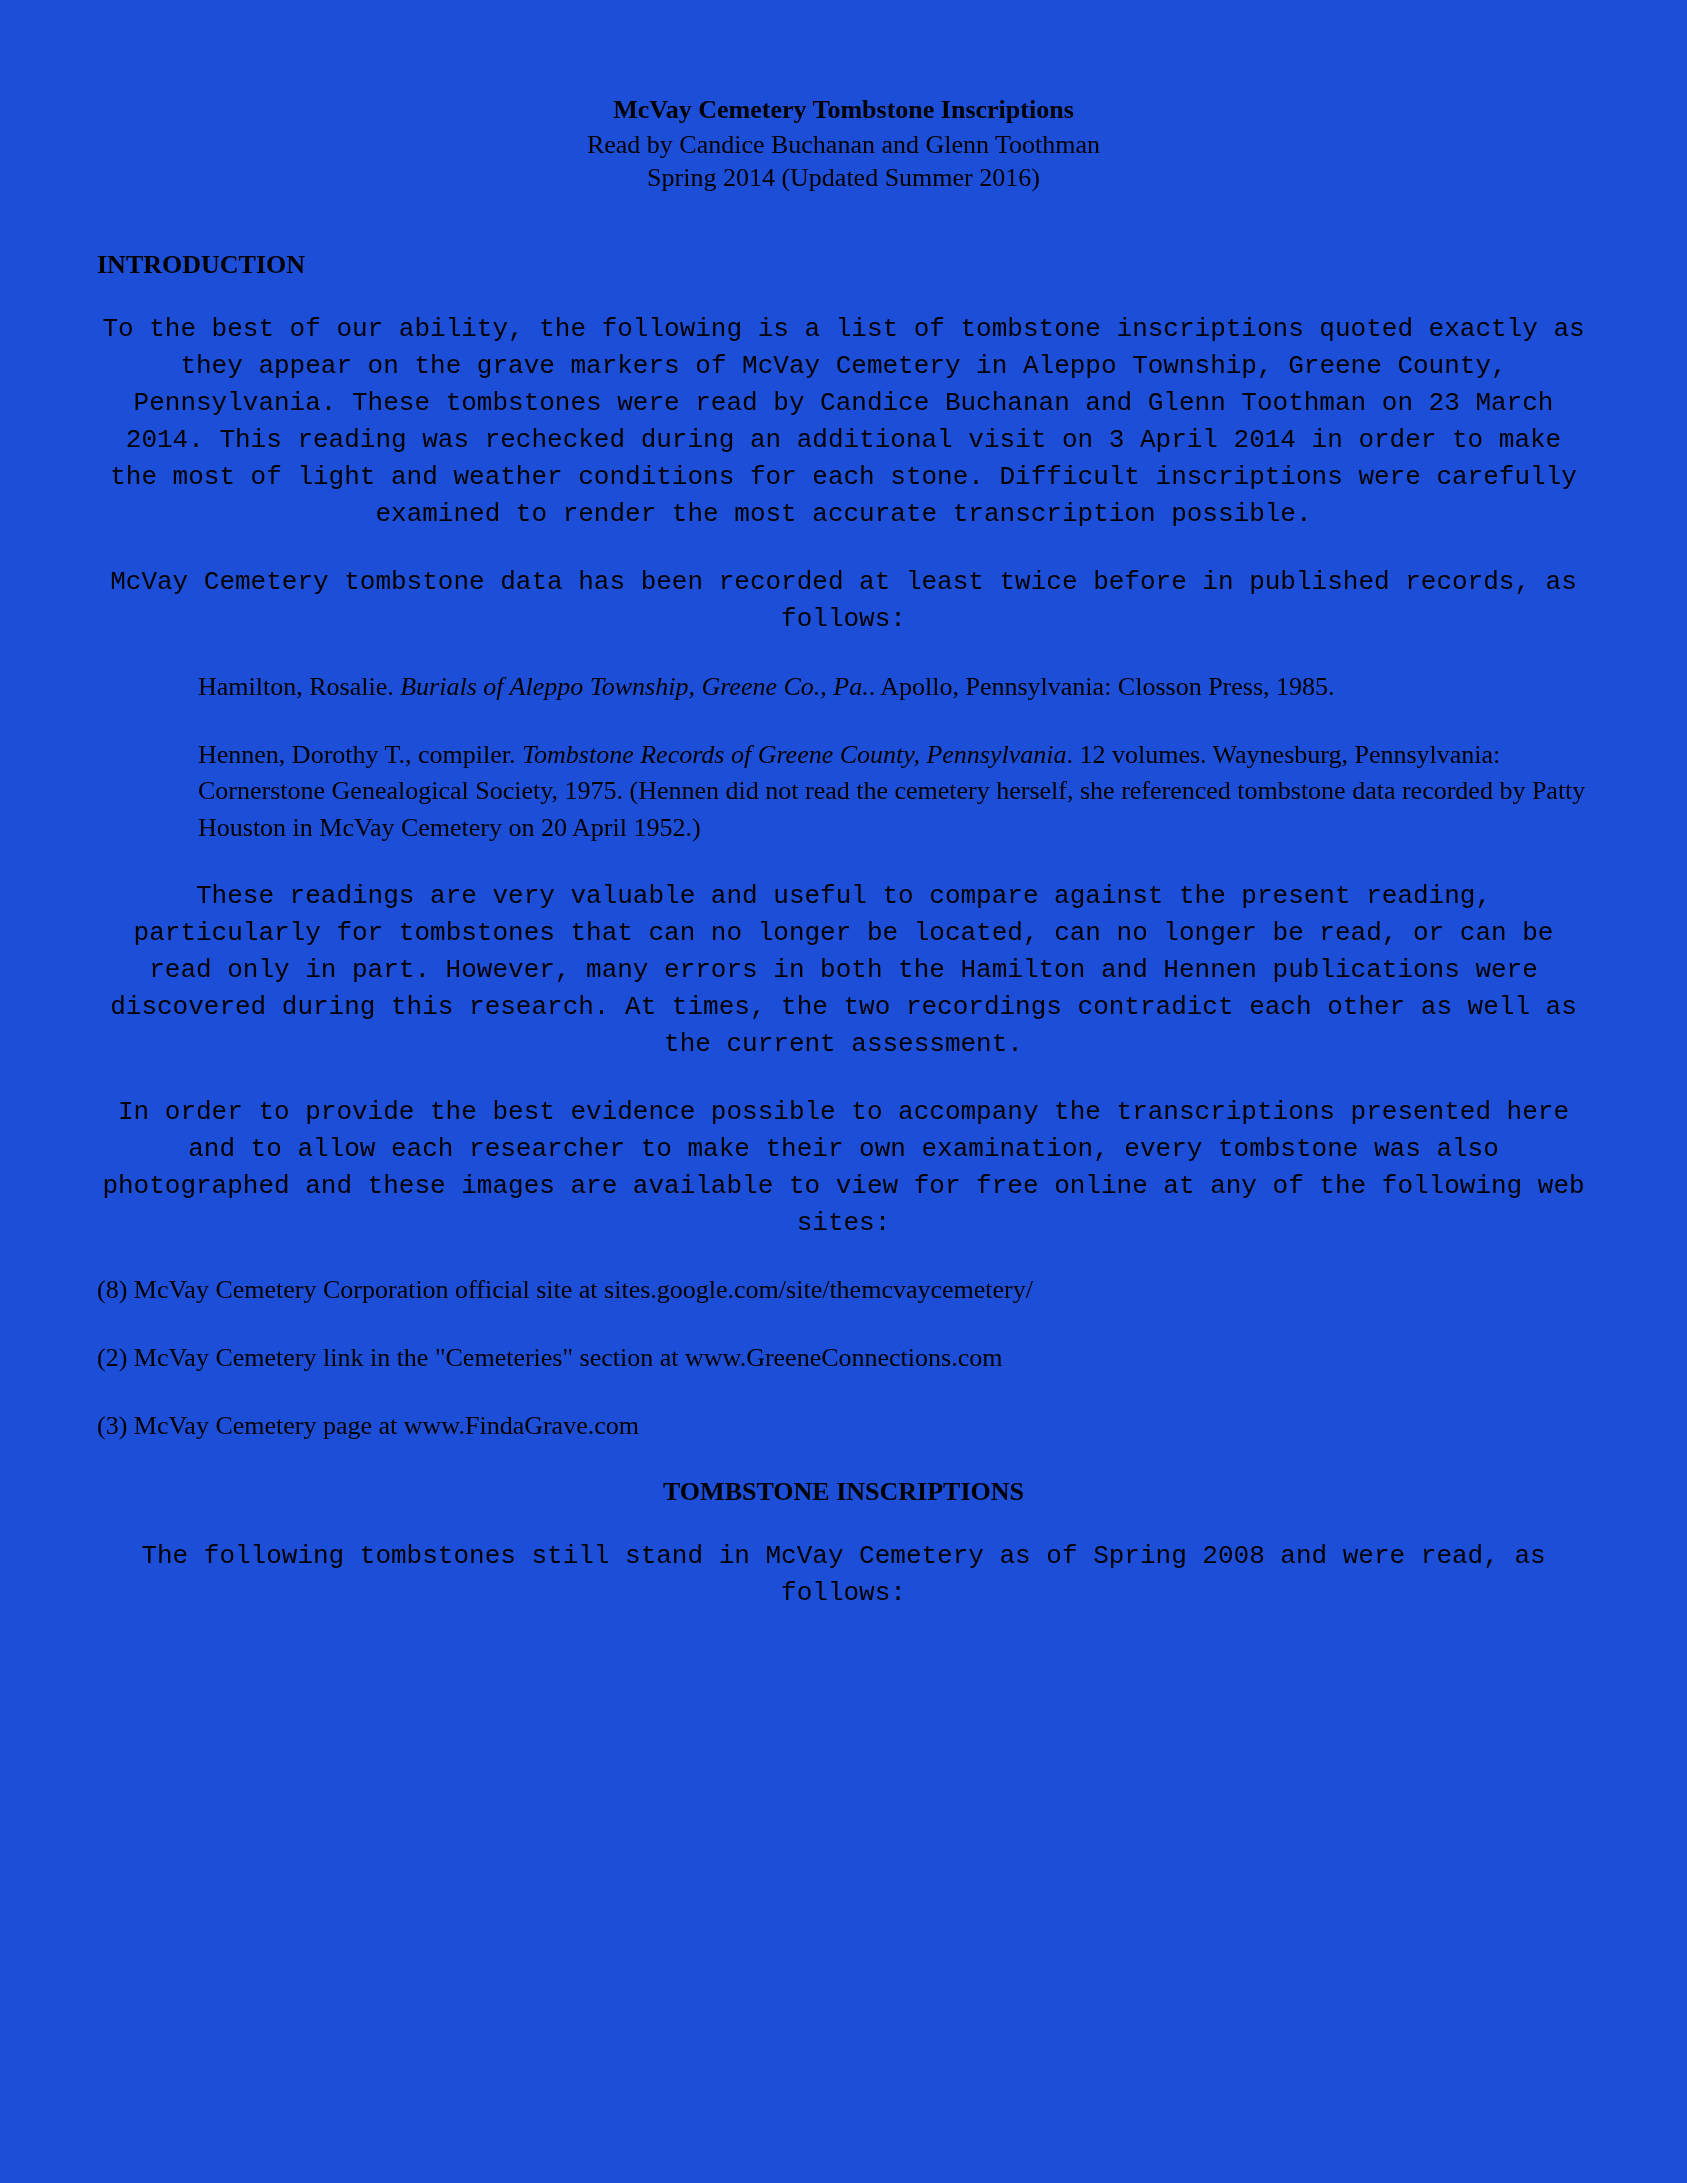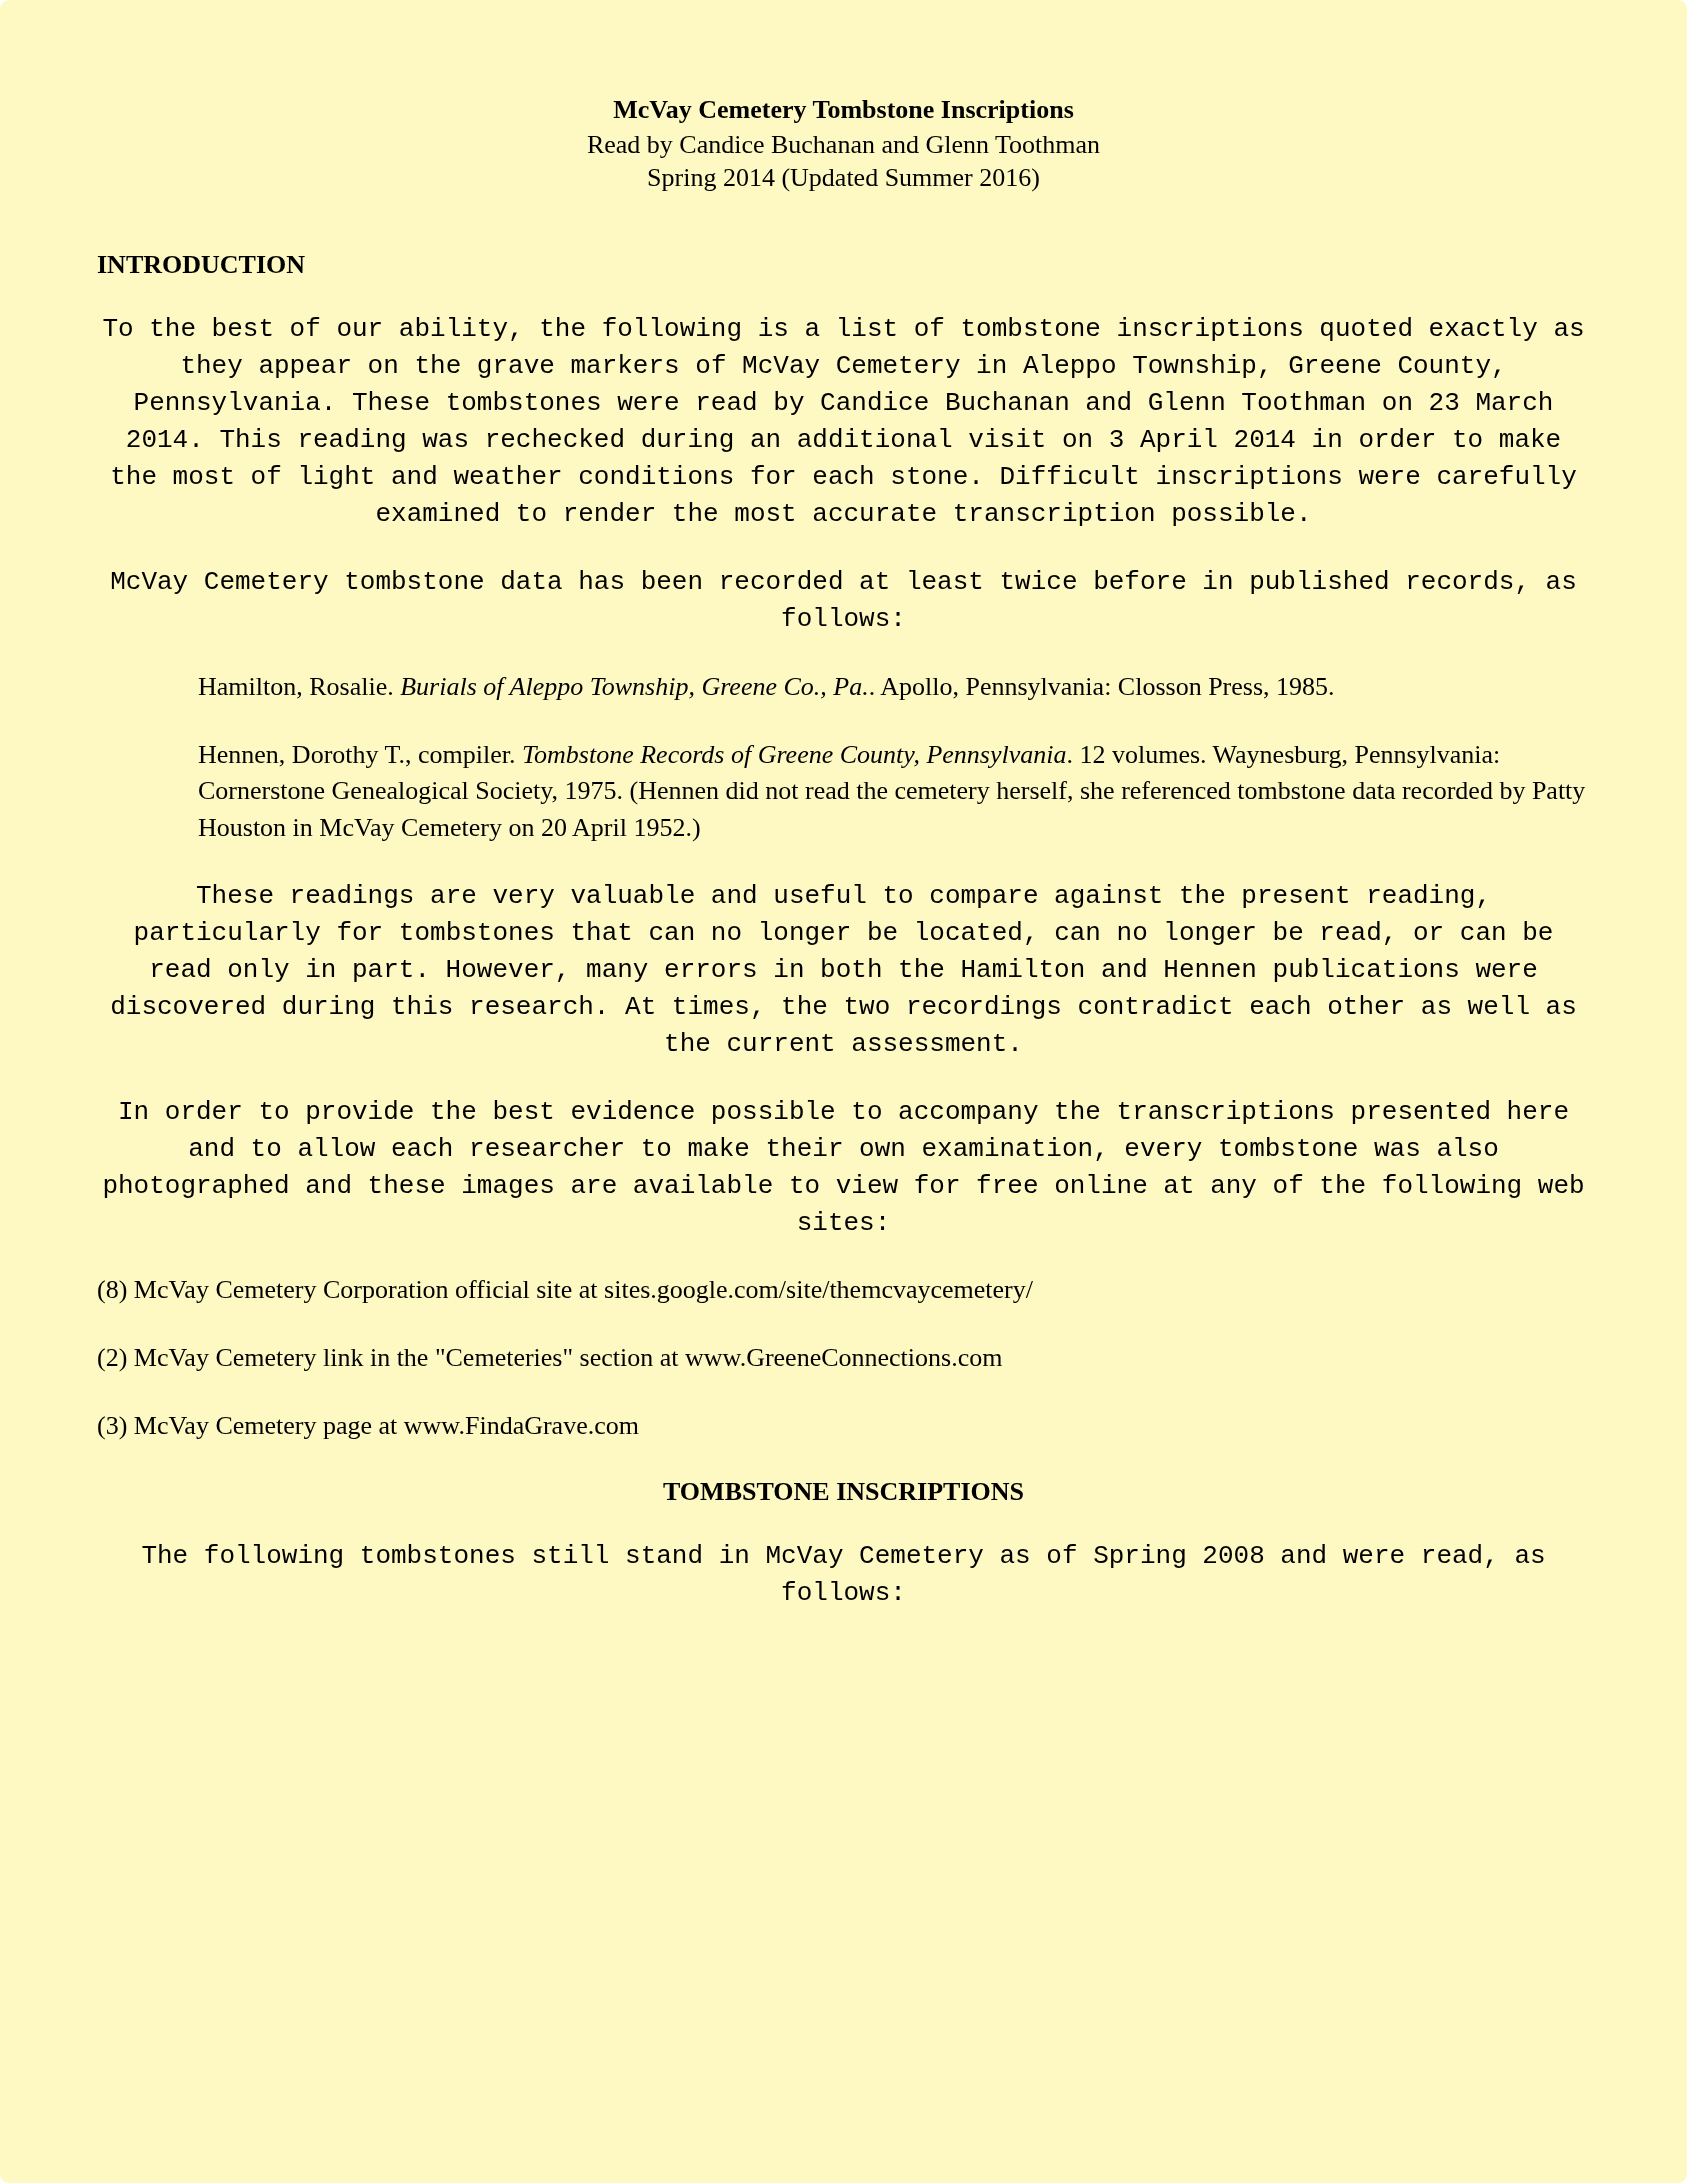--- a/index.html
+++ b/index.html
@@ -9,23 +9,22 @@
   }
   body {
     font-family: "Liberation Serif", serif;
     color: #000000;
   }
   .page {
     width: 1687px;
     min-height: 2183px;
     box-sizing: border-box;
     padding: 93px 97px 42px 97px;
-    background: #fef9c3;
+    background: #1d4ed8;
     position: relative;
-    border-radius: 9px;
   }
   .doc-header {
     text-align: center;
     margin-bottom: 55px;
   }
   .doc-title {
     font-size: 26px;
     font-weight: bold;
     line-height: 1.28;
     margin: 0 0 1.4px 0;

